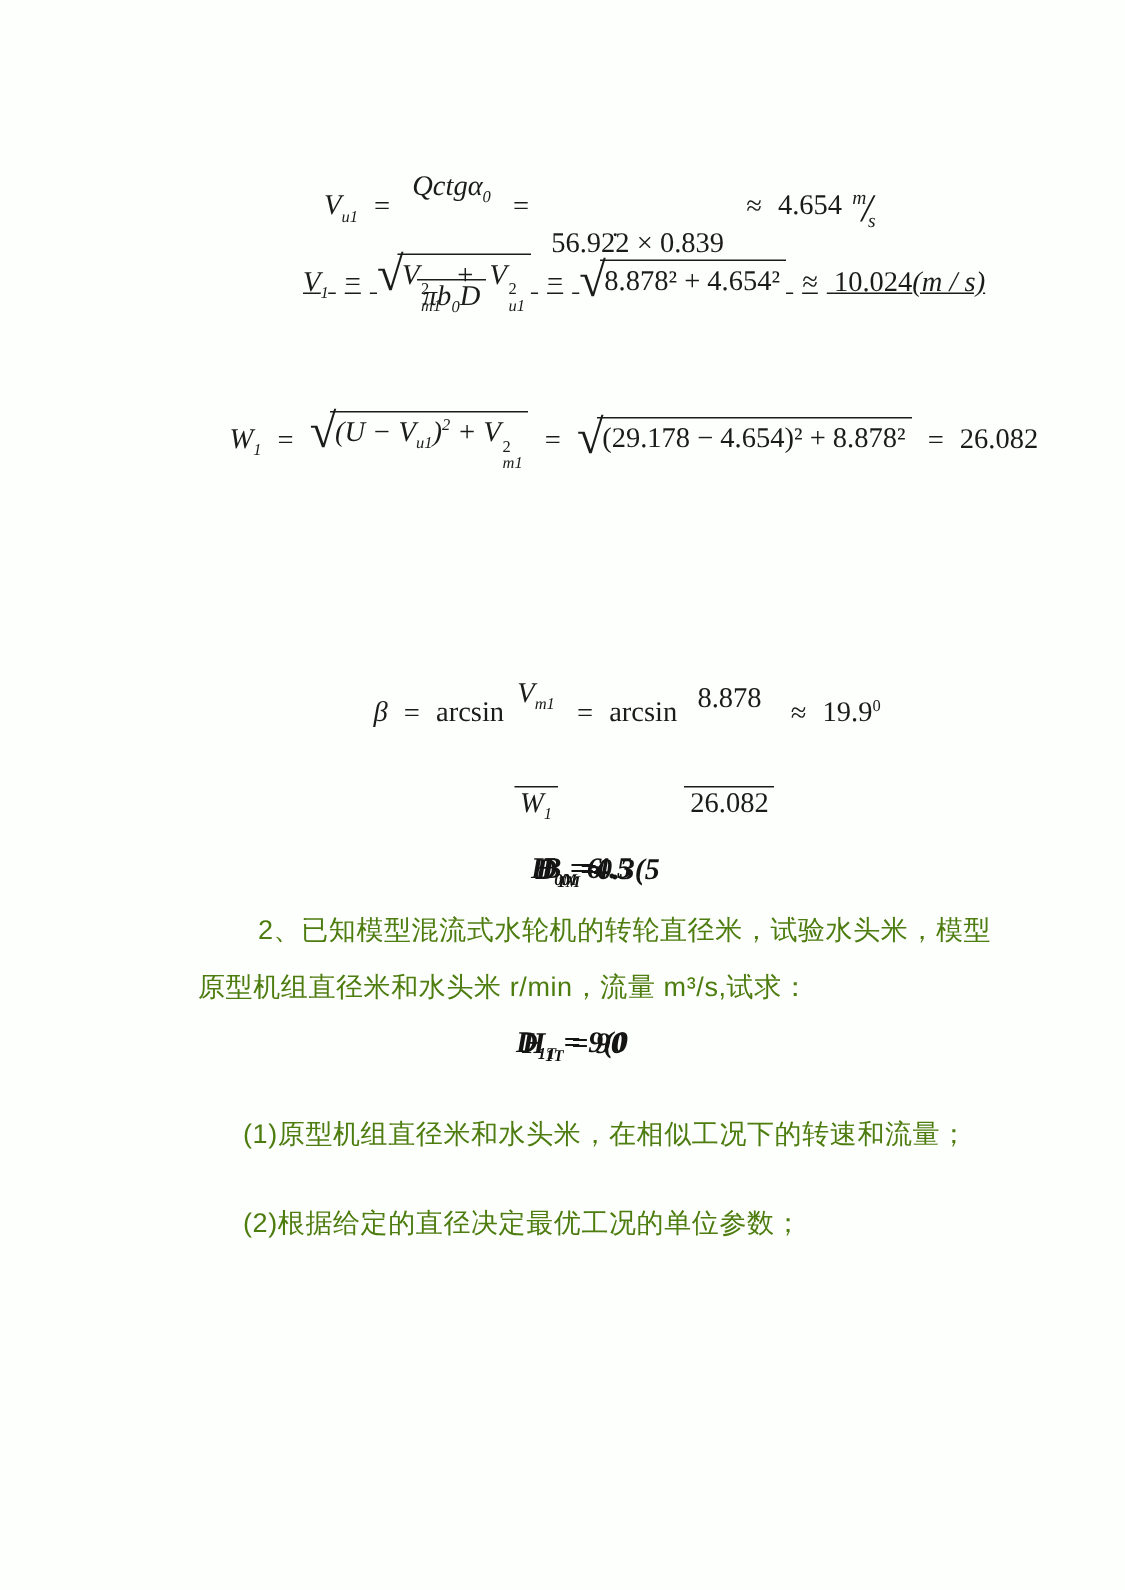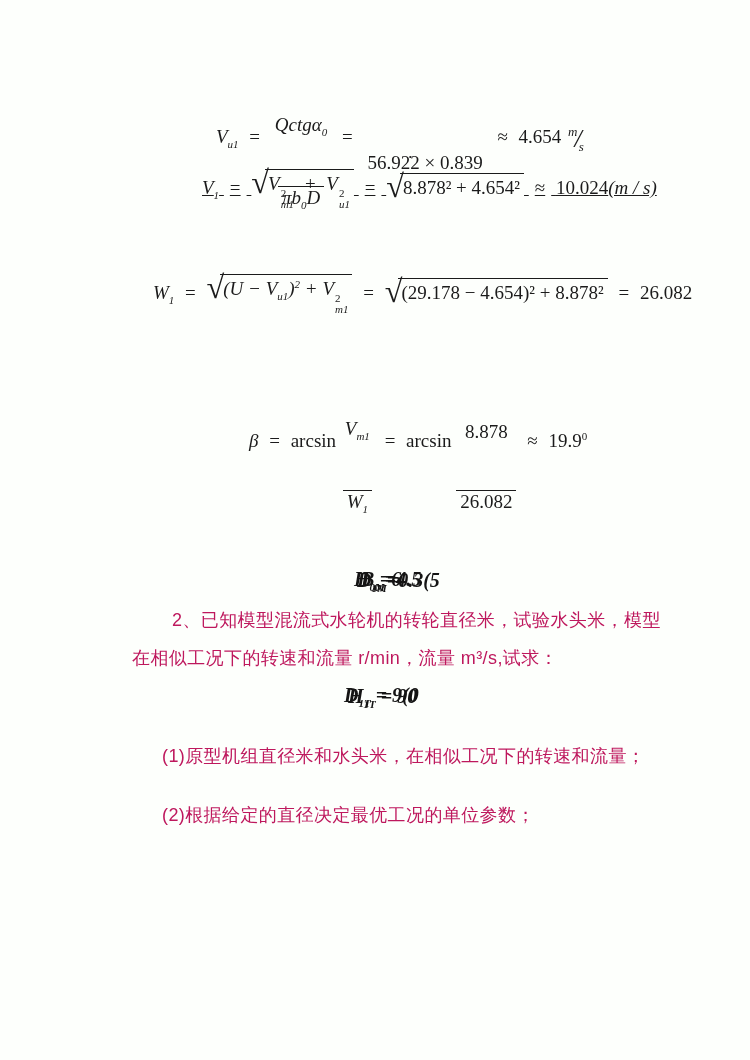--- a/index.html
+++ b/index.html
@@ -33,27 +33,27 @@
   .garbled{position:absolute;font-family:"Liberation Serif",serif;font-style:italic;
            font-weight:600;font-size:20px;color:#141414;}
   .garbled .layer{position:absolute;top:0;left:0;white-space:nowrap;}
   .garbled .layer sub{font-size:11px;}
   #garbled1 .layer:nth-child(2){left:3px;top:1px;}
   #garbled1 .layer:nth-child(3){left:7px;top:0;}
   #garbled2 .layer:nth-child(2){left:4px;top:1px;}
 
   
   .cjk{position:absolute;font-family:"Liberation Sans",sans-serif;font-size:18px;
-       letter-spacing:0.4px;white-space:nowrap;color:#be185d;}
+       letter-spacing:0.4px;white-space:nowrap;color:#4d7c0f;}
 
   
   #eq1{left:216px;top:66px;}
   #eq2{left:202px;top:169px;text-decoration:underline;}
   #eq3{left:153px;top:274px;}
-  #eq4{left:249px;top:370px;}
+  #eq4{left:249px;top:404px;}
   #garbled1{left:354px;top:568px;}
   #p2l1{left:172px;top:608px;}
   #p2l2{left:132px;top:646px;}
   #garbled2{left:344px;top:684px;}
   #item1{left:162px;top:744px;}
   #item2{left:162px;top:803px;}
   #item3{left:162px;top:862px;}
 </style>
 </head>
 <body>
@@ -144,21 +144,21 @@
     <span class="rm">19.9</span><span class="deg">0</span>
   </div>
 
   <div class="garbled" id="garbled1">
     <span class="layer"><i>H</i><sub>0M</sub><span>=4.5</span></span>
     <span class="layer"><i>D</i><sub>1M</sub><span>=0.3(5</span></span>
     <span class="layer"><i>B</i><sub>0</sub><span>=6</span></span>
   </div>
 
   <div class="cjk" id="p2l1">2、已知模型混流式水轮机的转轮直径米，试验水头米，模型</div>
-  <div class="cjk" id="p2l2">在相似工况下的转速和流量 r/min，流量 m³/s,试求：</div>
+  <div class="cjk" id="p2l2">原型机组直径米和水头米 r/min，流量 m³/s,试求：</div>
 
   <div class="garbled" id="garbled2">
     <span class="layer"><i>D</i><sub>1T</sub><span> = 9(0</span></span>
     <span class="layer"><i>H</i><sub>1T</sub><span> = 90</span></span>
   </div>
 
   <div class="cjk" id="item1">(1)原型机组直径米和水头米，在相似工况下的转速和流量；</div>
   <div class="cjk" id="item2">(2)根据给定的直径决定最优工况的单位参数；</div>
 
 </div>

